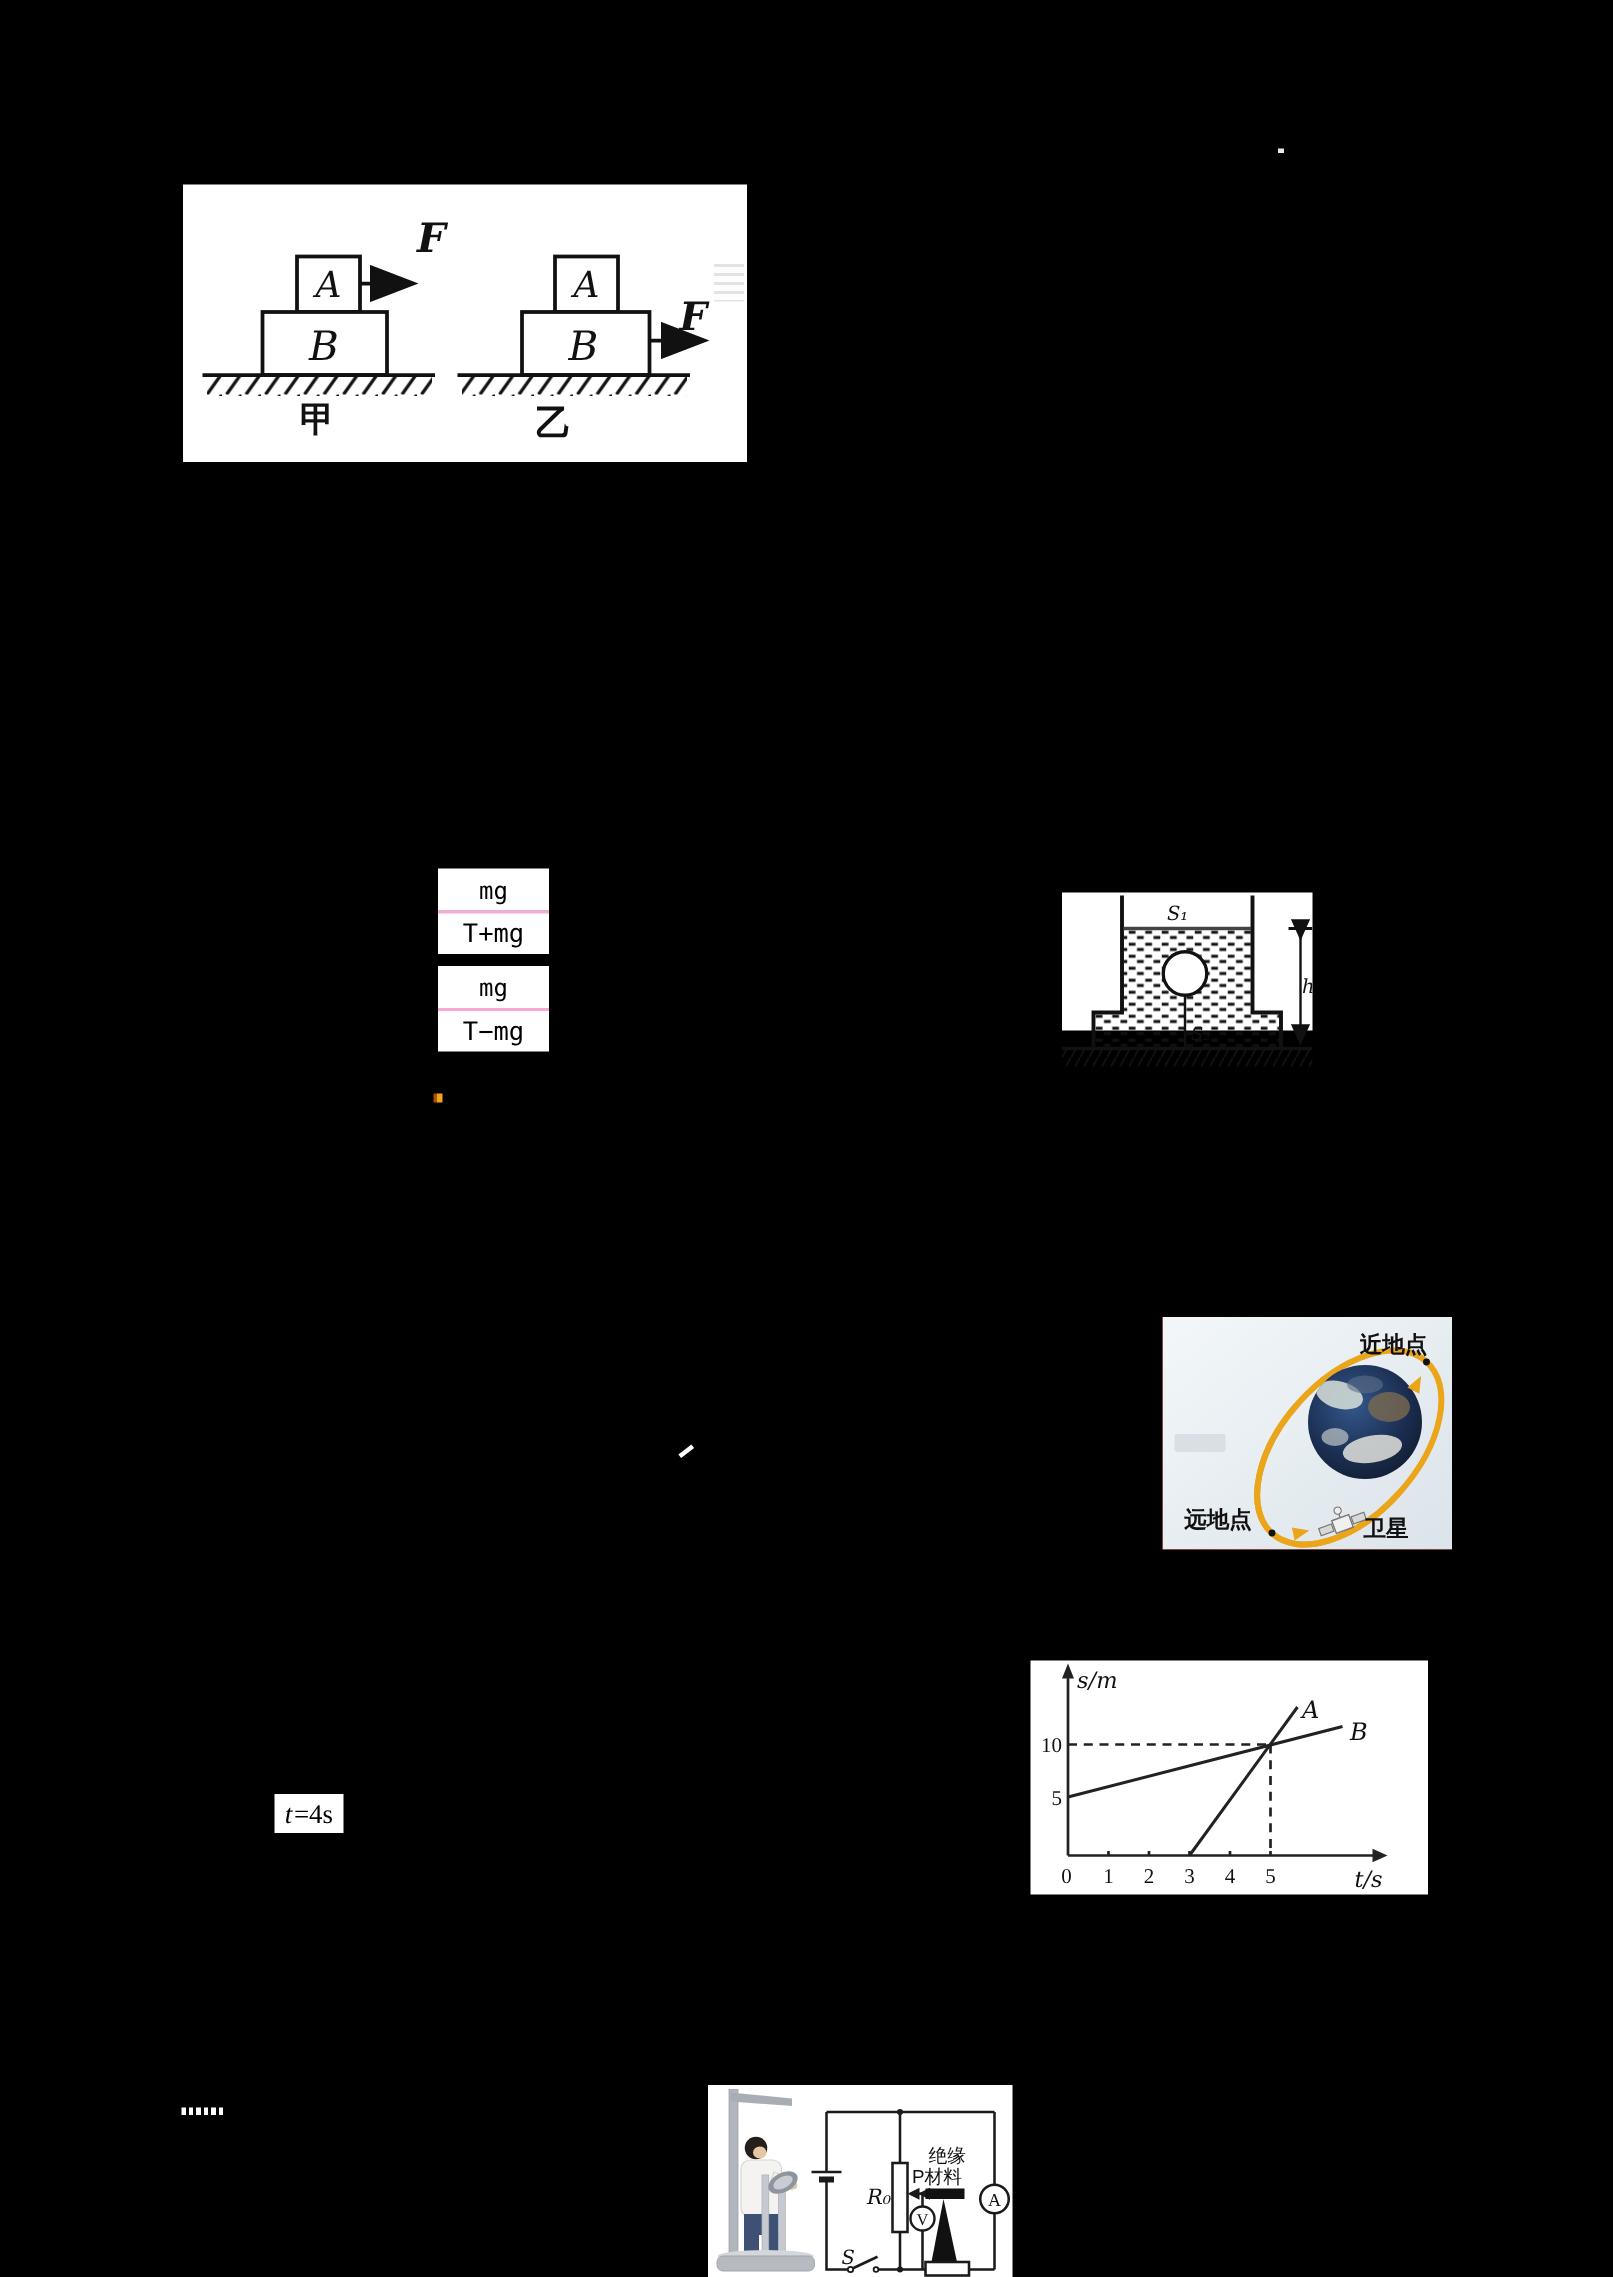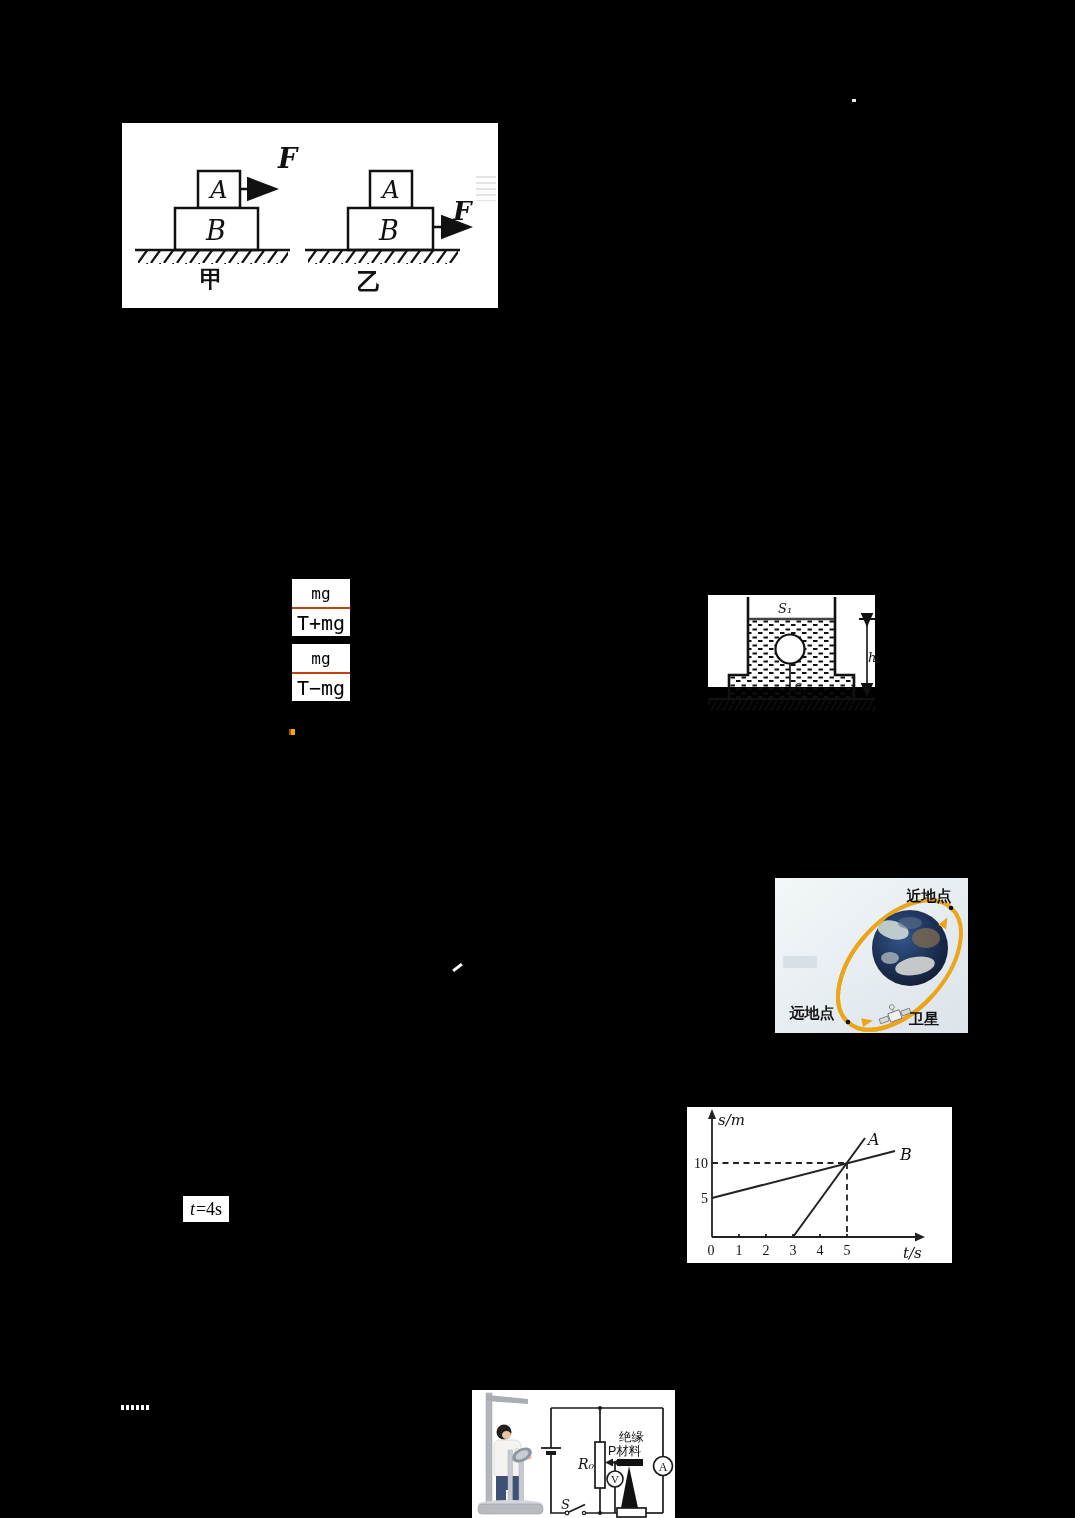--- a/index.html
+++ b/index.html
@@ -2,25 +2,25 @@
 <html><head>
 <meta charset="utf-8">
 <style>
   html,body{margin:0;padding:0;background:#000;}
   body{position:relative;width:1075px;height:1518px;overflow:hidden;
        font-family:"Liberation Sans",sans-serif;}
   .panel{position:absolute;background:#fff;}
   svg text{fill:#111;}
   .serif-it{font-family:"DejaVu Serif",serif;font-style:italic;}
   
-  .frac{position:absolute;width:58px;color:#000;text-align:center;
+  .frac{position:absolute;width:74px;color:#000;text-align:center;
         font-family:"DejaVu Sans Mono",monospace;font-size:16px;}
   .frac .cell{background:#fff;height:28px;box-sizing:border-box;
         display:flex;align-items:center;justify-content:center;}
-  .frac .den{height:29px;border-top:2px solid #c2410c;font-size:20px;}
+  .frac .den{height:29px;border-top:2px solid #f9a8d4;font-size:17px;}
   
   .t4s{position:absolute;left:183px;top:1196px;width:46px;height:26px;background:#fff;
        color:#000;display:flex;align-items:center;justify-content:center;
        font-family:"Liberation Serif",serif;font-size:18px;}
   .t4s .var{font-style:italic;margin-right:1px;}
   
   .artifact{position:absolute;}
 </style>
 </head>
 <body>

